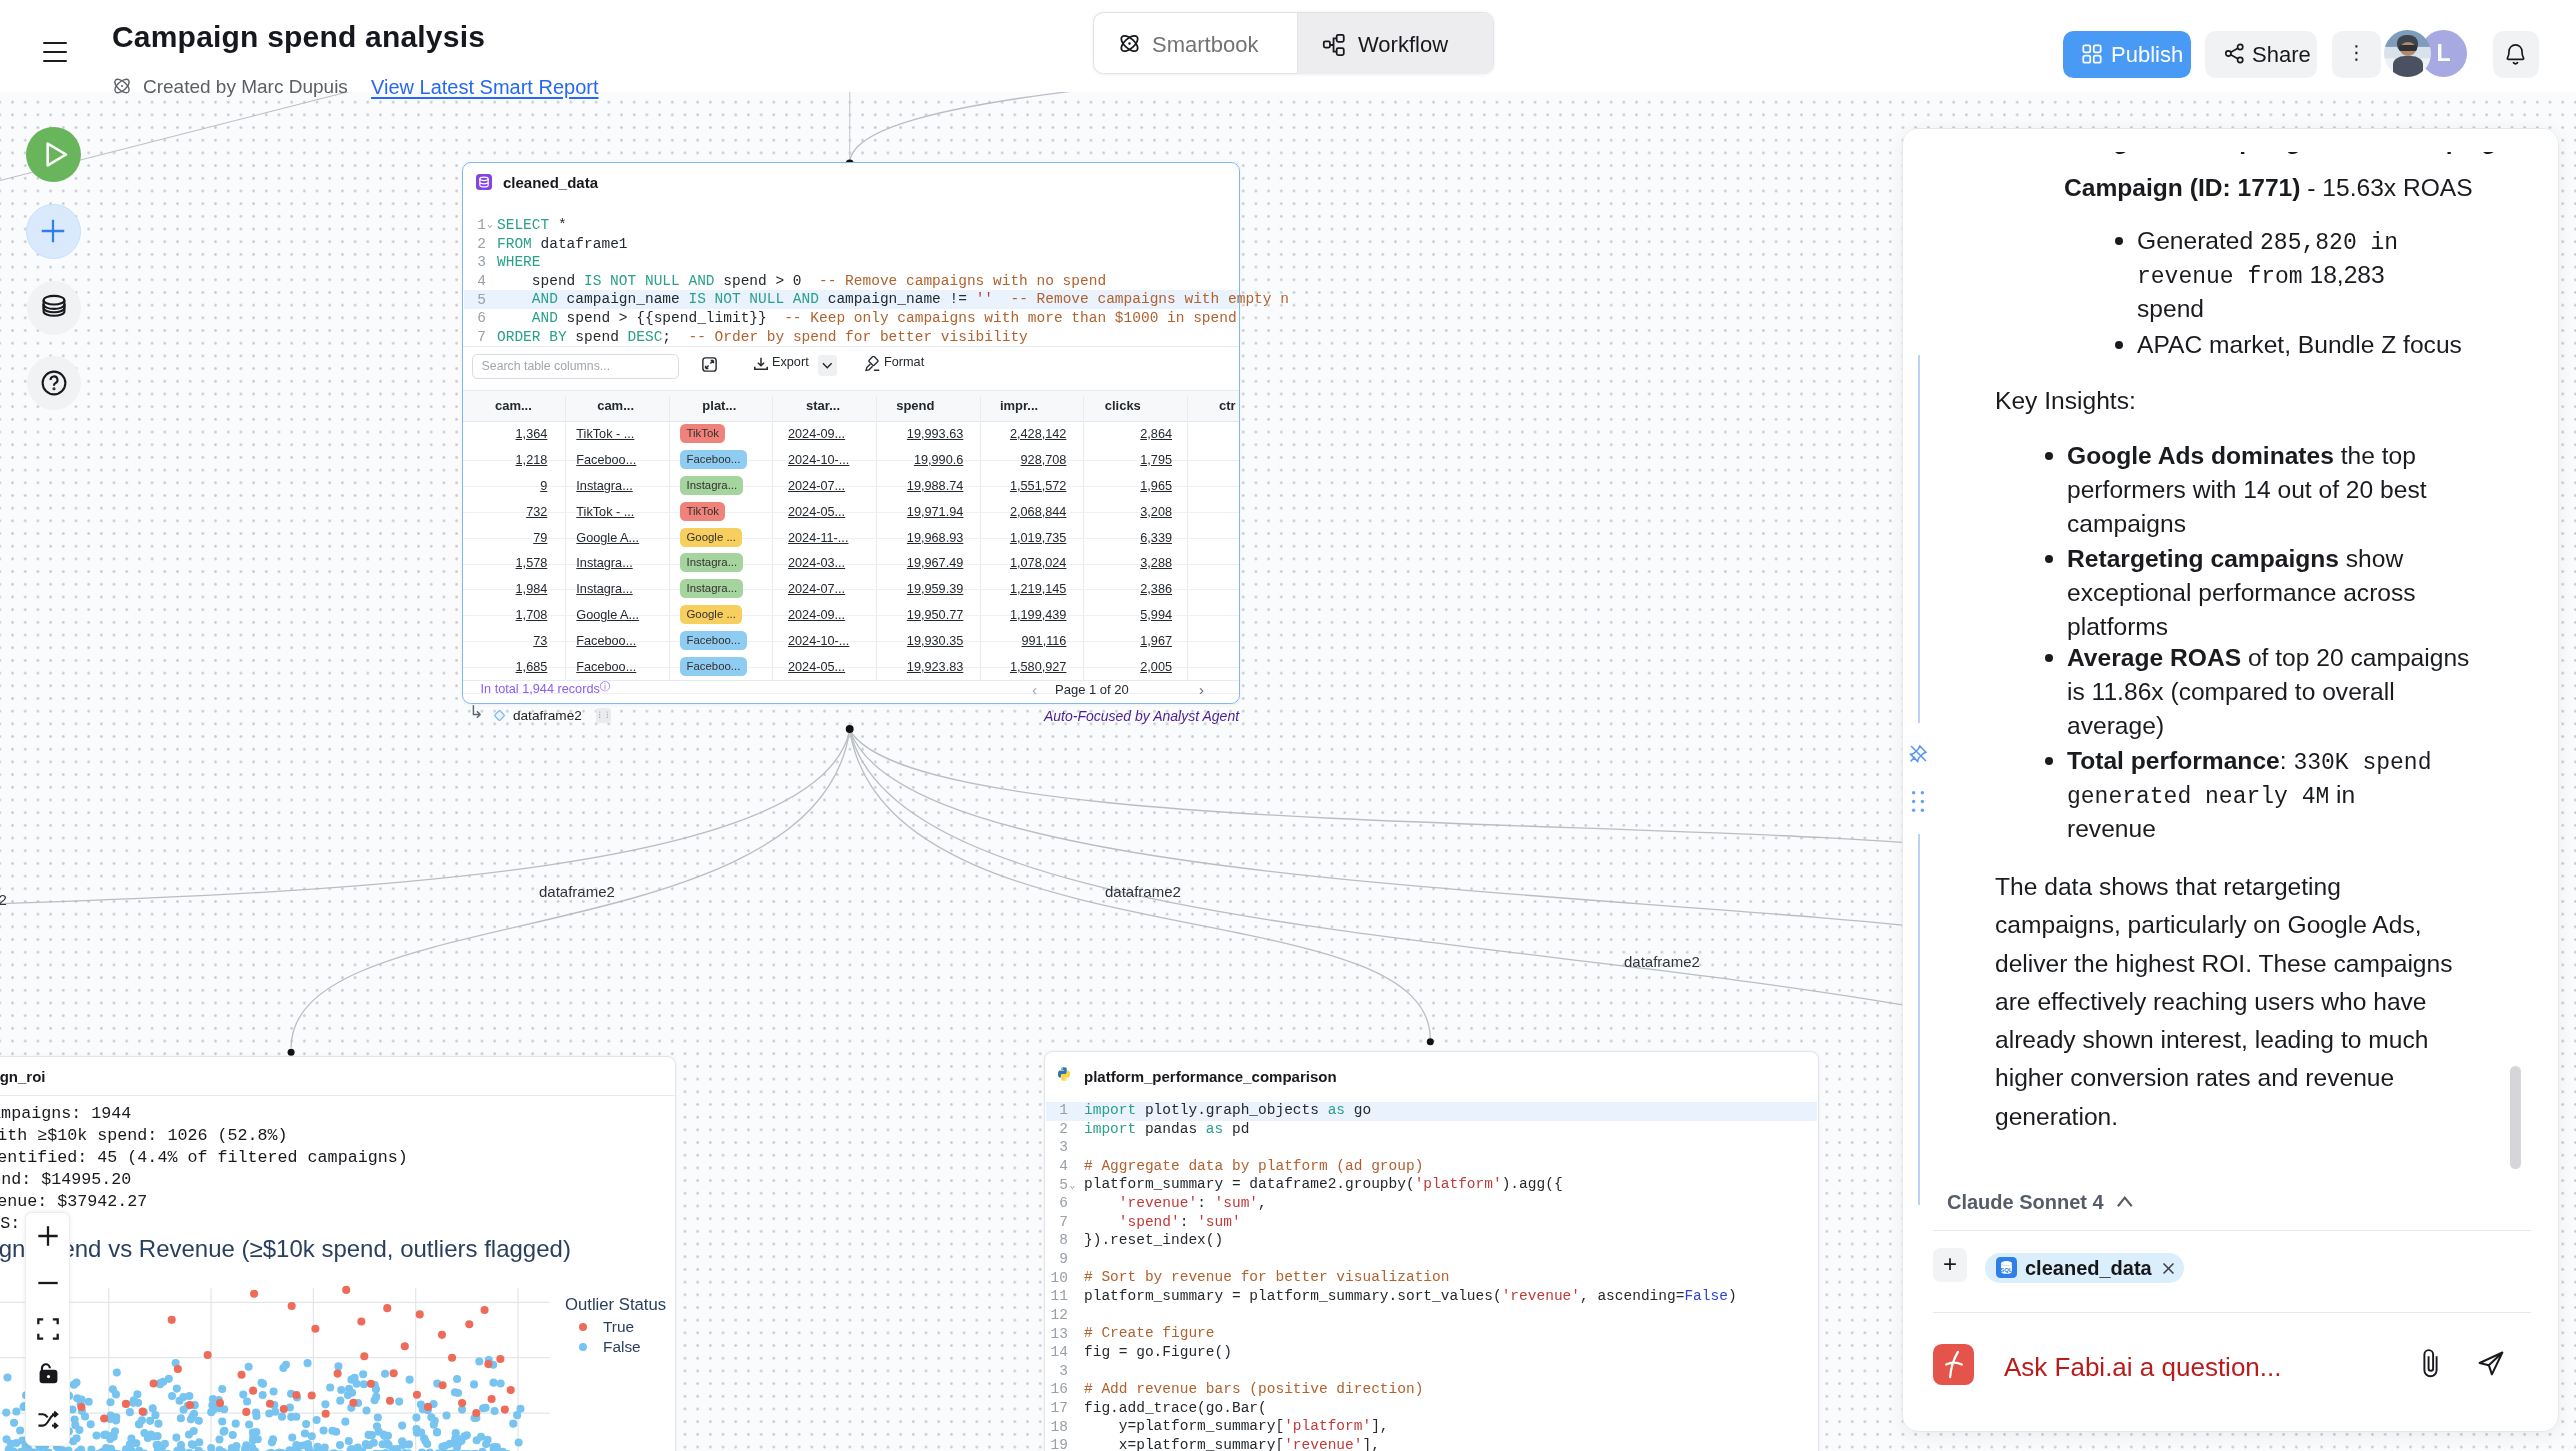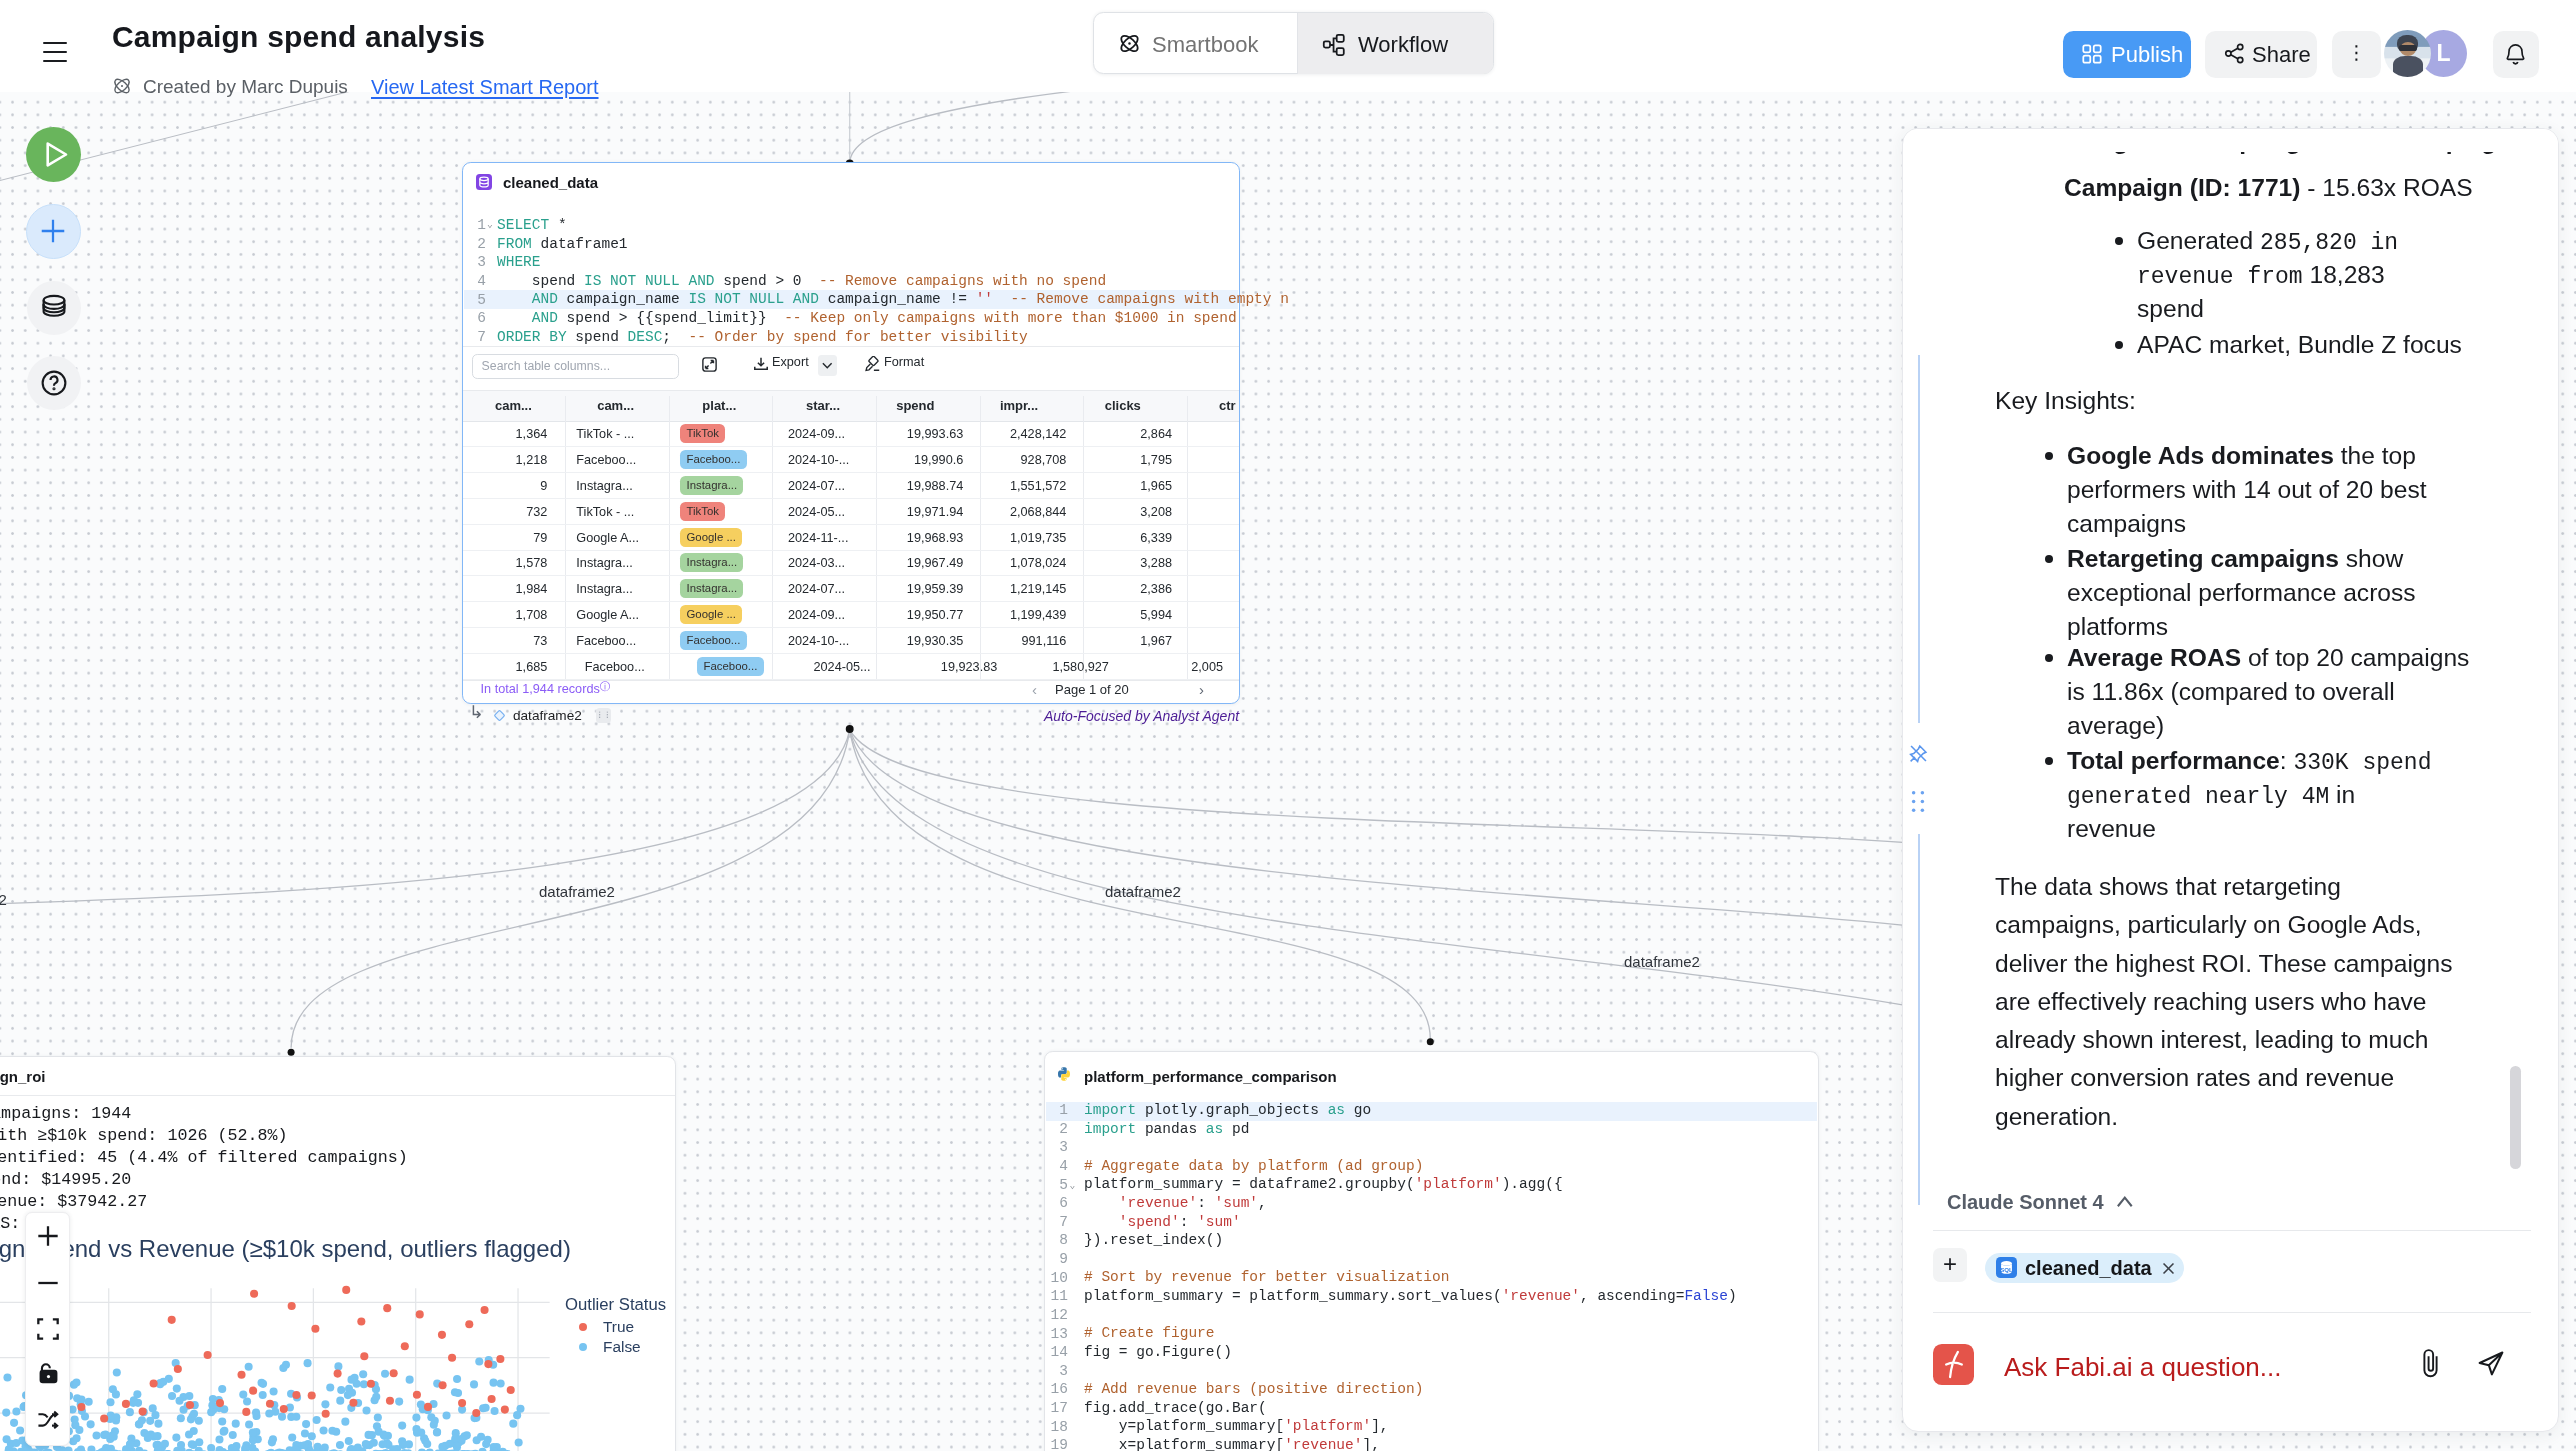--- a/index.html
+++ b/index.html
@@ -16,21 +16,21 @@
           box-shadow:0 0.9px 3.5px rgba(40,50,60,0.06); }
   #node-sql { left:462px; top:162px; width:778px; height:542px; border-color:#82b7f7; }
   .ntitle { position:absolute; font-size:15px; font-weight:700; color:#17191d; }
   .codewrap { position:absolute; font-family:"Liberation Mono", monospace; font-size:14.5px; color:#24292e; }
   .cl > div { white-space:pre; }
   .codewrap .ln { position:absolute; left:0; width:23px; text-align:right; color:#98a0a8; }
   .cl { height:18.6px; line-height:18.6px; }
   .kw { color:#2aa08d; } .cm { color:#b0622f; } .st { color:#c03a3a; } .kb { color:#2b44d4; }
   .hl { position:absolute; background:#e9f2fd; }
   
-  .trow { position:absolute; display:flex; height:26px; line-height:26px; font-size:12.7px; color:#24292e; border-bottom:0.9px solid #eef0f3; }
+  .trow { position:absolute; display:flex; height:40px; line-height:26px; font-size:12.7px; color:#24292e; border-bottom:0.9px solid #eef0f3;text-decoration:underline; }
   .c1 { width:101px; text-align:right; padding-right:16.7px; }
   .c2 { width:104px; padding-left:12.3px; }
   .c3 { width:104px; padding-left:12.3px; }
   .c4 { width:104px; padding-left:16px; }
   .c5 { width:104px; text-align:right; padding-right:16.7px; }
   .c6 { width:104px; text-align:right; padding-right:17.6px; }
   .c7 { width:104px; text-align:right; padding-right:16px; }
   .c2,.c3,.c4 { white-space:nowrap; overflow:hidden; }
   .vlines > i { position:absolute; top:0; width:0.9px; background:#e9ebef; display:block; }
   .pill { display:inline-block; height:18.5px; line-height:18.5px; border-radius:5.3px; padding:0 6.2px; font-size:11.4px; color:#33302e; vertical-align:middle; margin-top:-1.8px; }
@@ -224,21 +224,21 @@
     </div>
   <div class="trow" style="left:0; top:465px; width:776px;">
       <div class="c1">73</div>
       <div class="c2">Faceboo...</div>
       <div class="c3"><span class="pill p-fb">Faceboo...</span></div>
       <div class="c4">2024-10-...</div>
       <div class="c5">19,930.35</div>
       <div class="c6">991,116</div>
       <div class="c7">1,967</div>
     </div>
-  <div class="trow" style="left:0; top:491px; width:776px;justify-content:space-between;">
+  <div class="trow" style="left:0; top:491px; width:776px;">
       <div class="c1">1,685</div>
       <div class="c2">Faceboo...</div>
       <div class="c3"><span class="pill p-fb">Faceboo...</span></div>
       <div class="c4">2024-05...</div>
       <div class="c5">19,923.83</div>
       <div class="c6">1,580,927</div>
       <div class="c7">2,005</div>
     </div>
   <div class="abs" style="left:0; top:517px; width:776px; height:0.9px; background:#e8eaed;"></div>
   <div class="abs" style="left:17.6px; top:519px; font-size:12.7px; color:#8b5cf6;">In total 1,944 records<span style="font-size:10.5px; position:relative; top:-2.6px;">ⓘ</span></div>

